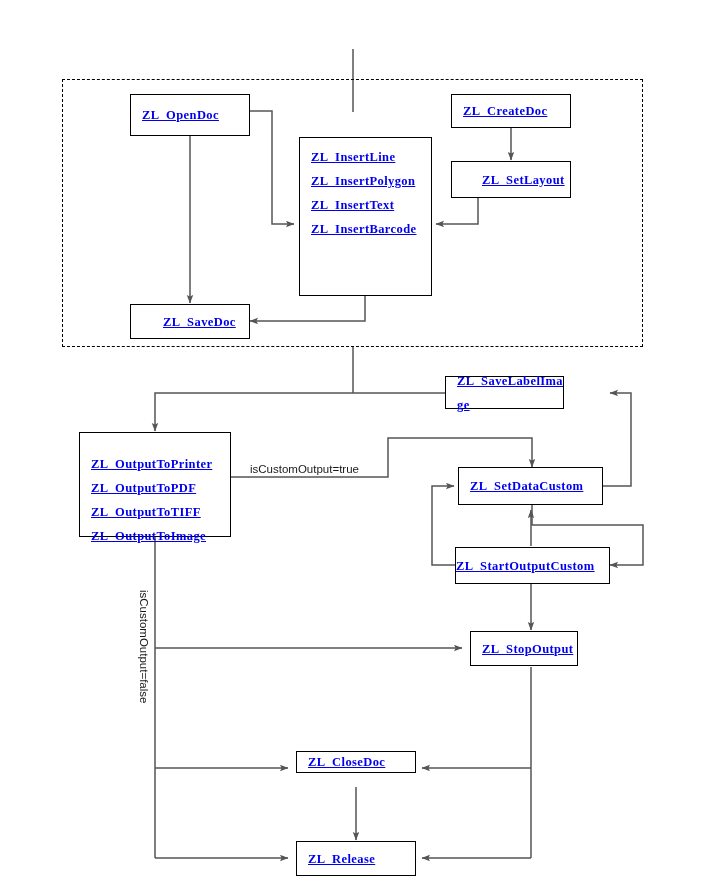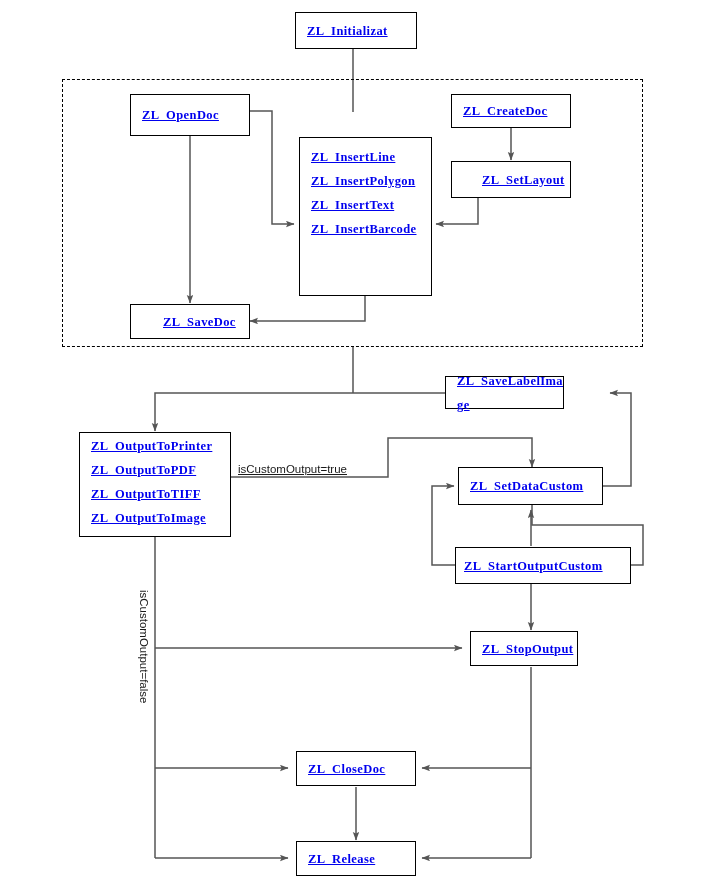--- a/index.html
+++ b/index.html
@@ -128,23 +128,20 @@
       <path d="M531,667 L531,858"></path>
       <path d="M531,768 L422,768" marker-end="url(#arrow)"></path>
       <path d="M531,858 L422,858" marker-end="url(#arrow)"></path>
 
       <path d="M356,787 L356,840" marker-end="url(#arrow)"></path>
     </g>
   </svg>
 
   <div class="group-box" style="left:62px; top:79px; width:581px; height:268px;"></div>
 
-  <div class="node single" style="left:295px; top:12px; width:122px; height:37px;">
-    <span class="lbl">ZL_Initializat</span>
-  </div>
 
   <div class="node single" style="left:130px; top:94px; width:120px; height:42px;">
     <span class="lbl">ZL_OpenDoc</span>
   </div>
 
   <div class="node single" style="left:451px; top:94px; width:120px; height:34px;">
     <span class="lbl">ZL_CreateDoc</span>
   </div>
 
   <div class="node single" style="left:451px; top:161px; width:120px; height:37px;padding-left:30px;">
@@ -159,44 +156,44 @@
   </div>
 
   <div class="node single" style="left:130px; top:304px; width:120px; height:35px;padding-left:32px;">
     <span class="lbl">ZL_SaveDoc</span>
   </div>
 
   <div class="node single" style="left:445px; top:376px; width:119px; height:33px;">
     <span class="lbl">ZL_SaveLabelImage</span>
   </div>
 
-  <div class="node multi" style="left:79px; top:432px; width:152px; height:105px; padding-top:1px;">
+  <div class="node multi" style="left:79px; top:432px; width:152px; height:105px; padding-top:19px;">
     <span class="lbl">ZL_OutputToPrinter</span>
     <span class="lbl">ZL_OutputToPDF</span>
     <span class="lbl">ZL_OutputToTIFF</span>
     <span class="lbl">ZL_OutputToImage</span>
   </div>
 
   <div class="node single" style="left:458px; top:467px; width:145px; height:38px;">
     <span class="lbl">ZL_SetDataCustom</span>
   </div>
 
-  <div class="node single" style="left:455px; top:547px; width:176px; height:37px; padding-left:8px;">
+  <div class="node single" style="left:455px; top:547px; width:155px; height:37px; padding-left:0;">
     <span class="lbl">ZL_StartOutputCustom</span>
   </div>
 
   <div class="node single" style="left:470px; top:631px; width:108px; height:35px;">
     <span class="lbl">ZL_StopOutput</span>
   </div>
 
-  <div class="node single" style="left:296px; top:751px; width:120px; height:35px;">
+  <div class="node single" style="left:296px; top:751px; width:120px; height:22px;">
     <span class="lbl">ZL_CloseDoc</span>
   </div>
 
   <div class="node single" style="left:296px; top:841px; width:120px; height:35px;">
     <span class="lbl">ZL_Release</span>
   </div>
 
-  <div class="edge-label" style="left:236px; top:463px;text-decoration:underline;">isCustomOutput=true</div>
+  <div class="edge-label" style="left:248px; top:463px;">isCustomOutput=true</div>
 
   <div class="edge-label vertical" style="left:150px; top:588px;">isCustomOutput=false</div>
 
 </div>
 
 </body></html>

